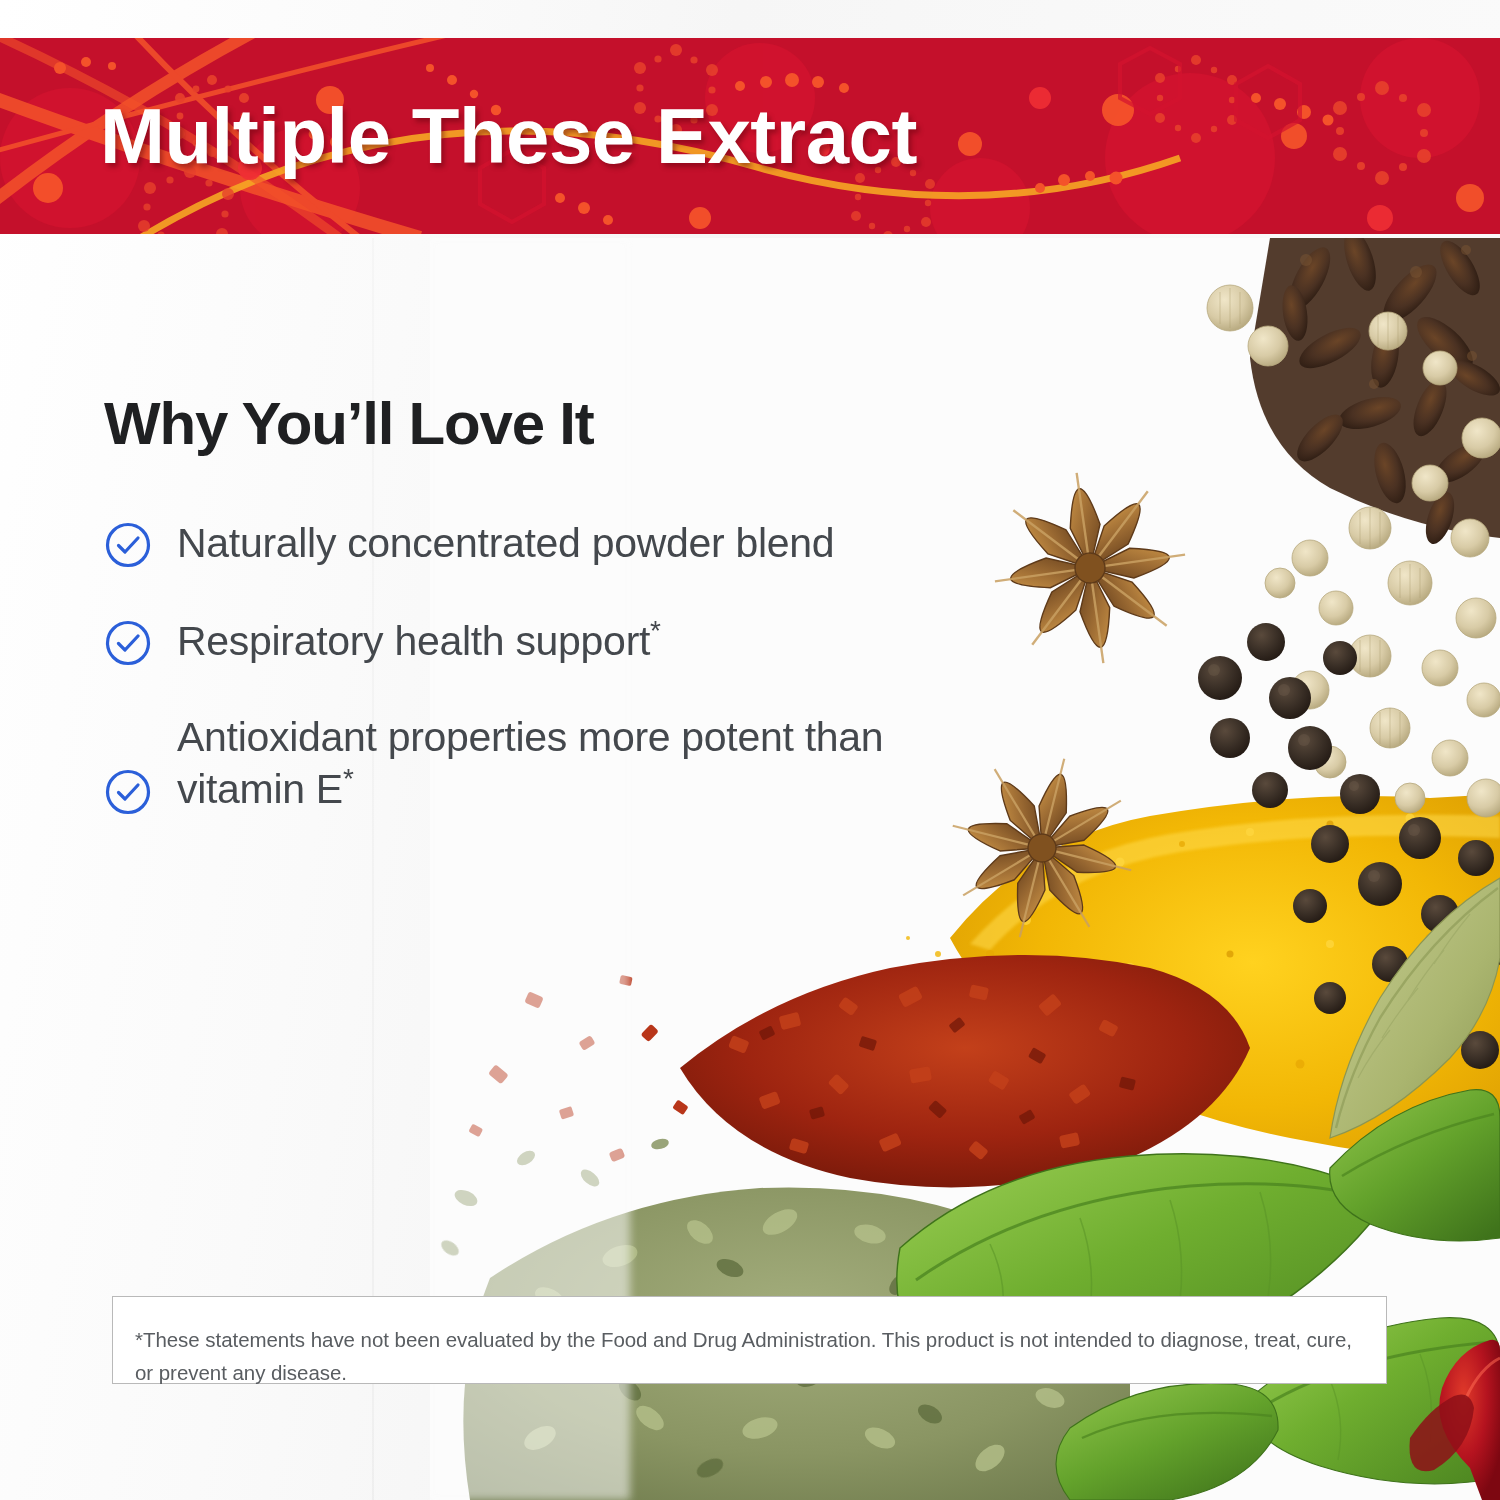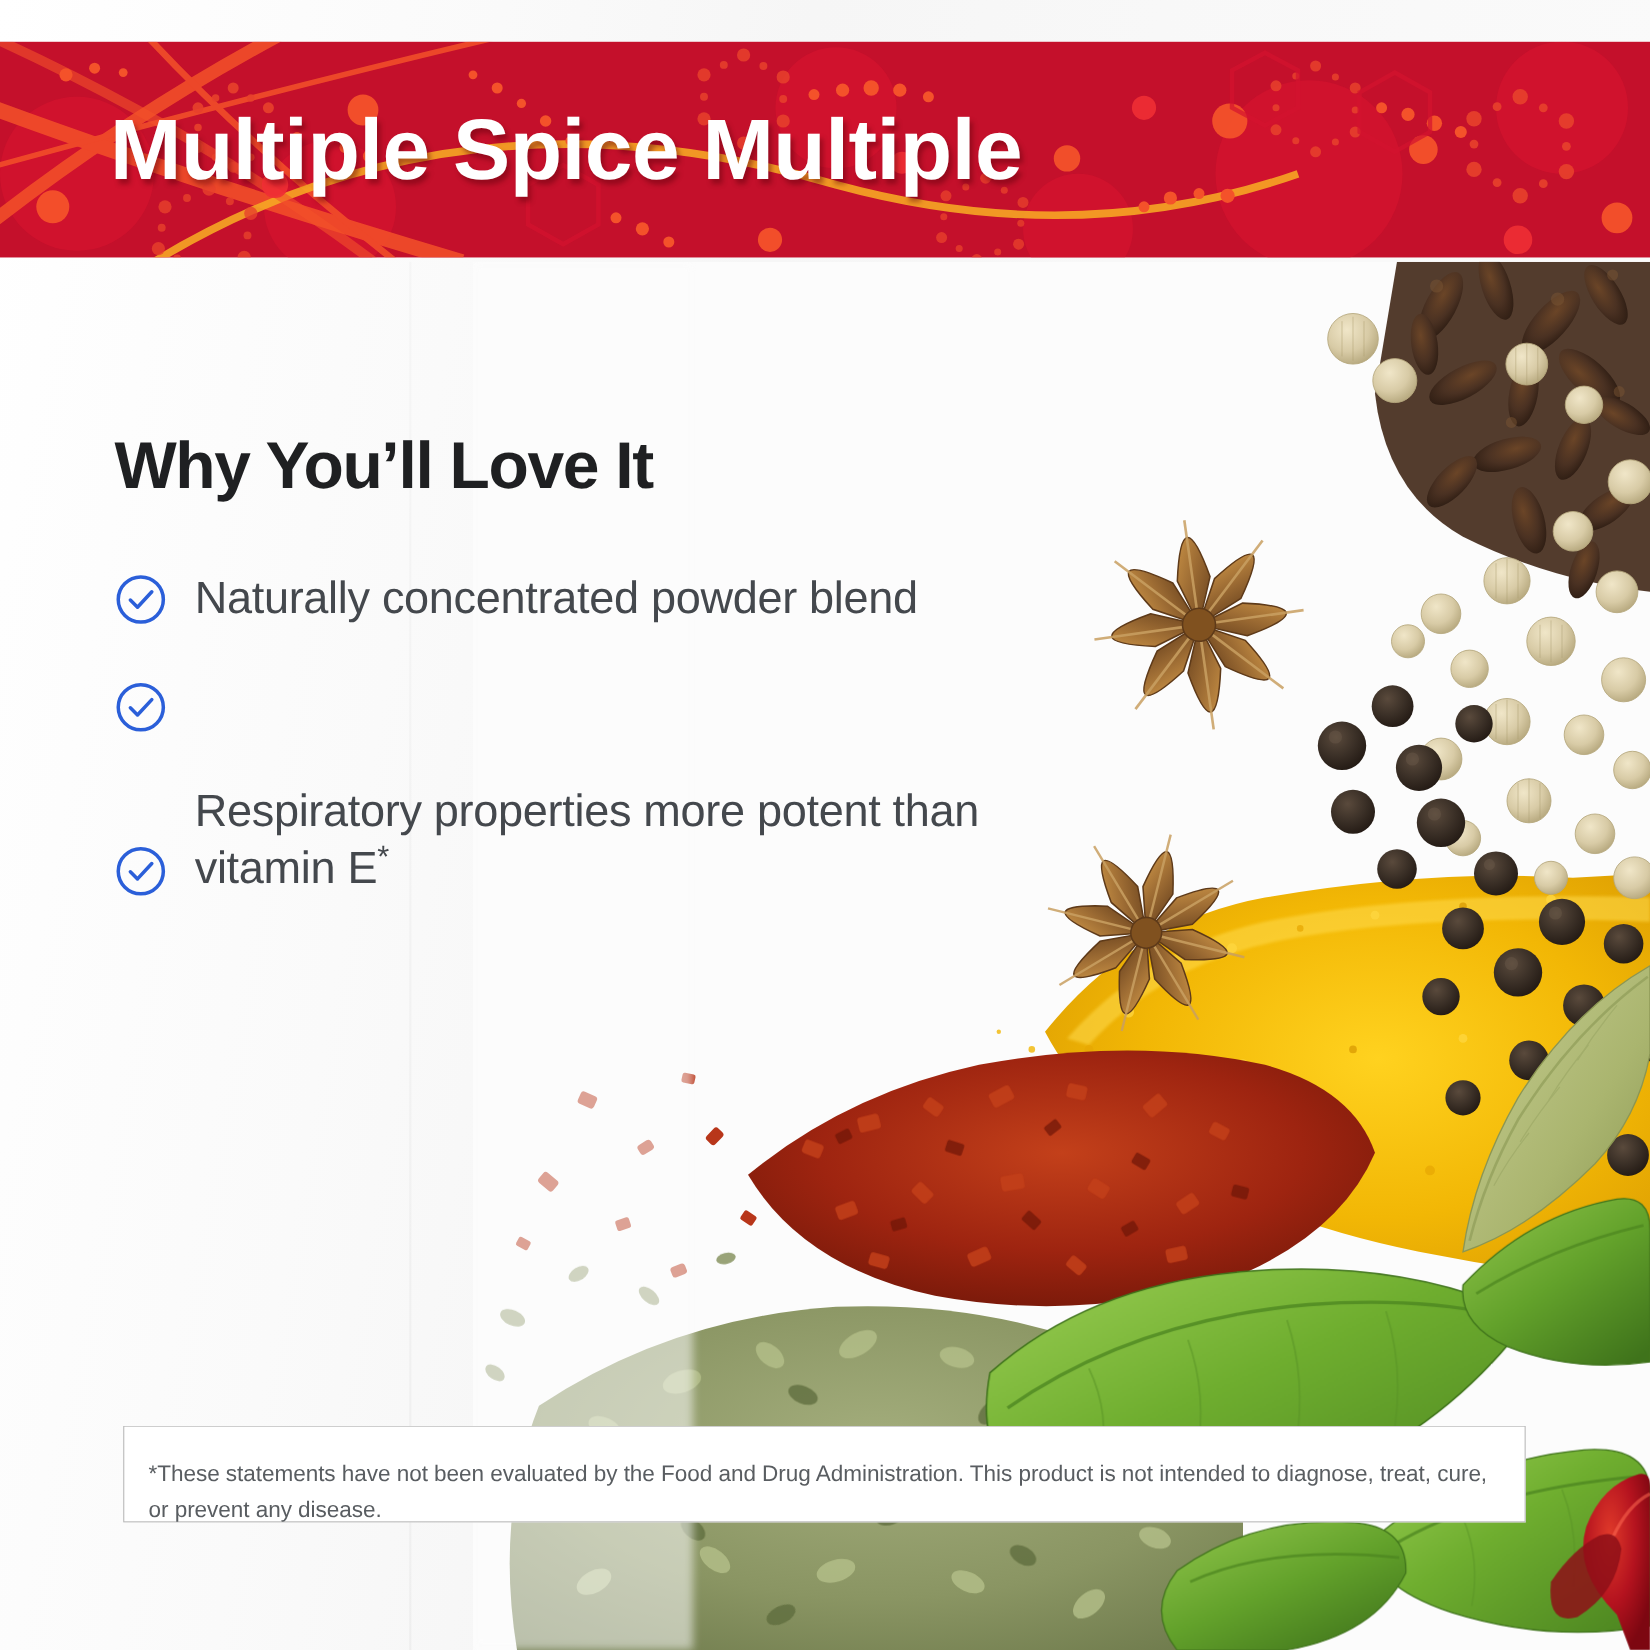--- a/index.html
+++ b/index.html
@@ -674,21 +674,21 @@
         <circle cx="820" cy="110" r="10"></circle>
       </g>
 
       <g stroke="#d4132f" stroke-width="4" fill="none" opacity="0.7">
         <polygon points="1236,46 1268,28 1300,46 1300,82 1268,100 1236,82"></polygon>
         <polygon points="1120,26 1150,10 1180,26 1180,60 1150,76 1120,60"></polygon>
         <polygon points="480,130 512,112 544,130 544,166 512,184 480,166"></polygon>
       </g>
     </svg>
 
-    <h1 class="banner-title">Multiple Spice Multiple</h1>
+    <h1 class="banner-title">Multiple These Extract</h1>
   </div>
 
   <div class="content">
     <h2 class="section-heading">Why You’ll Love It</h2>
 
     <ul class="benefit-list">
 
       <li class="benefit-item">
         <span class="check-icon">
           <svg viewBox="0 0 48 48" width="48" height="48" xmlns="http://www.w3.org/2000/svg">
@@ -699,30 +699,31 @@
         <span class="benefit-text"><span>Naturally concentrated powder blend</span><span class="star"></span></span>
       </li>
 
       <li class="benefit-item">
         <span class="check-icon">
           <svg viewBox="0 0 48 48" width="48" height="48" xmlns="http://www.w3.org/2000/svg">
             <circle cx="24" cy="24" r="20.5" fill="none" stroke="#2b5fd9" stroke-width="3.2"></circle>
             <path d="M14.5 24.5 L21 31 L34 17" fill="none" stroke="#2b5fd9" stroke-width="3.2" stroke-linecap="round" stroke-linejoin="round"></path>
           </svg>
         </span>
+        <span class="benefit-text"><span>Respiratory health support</span><span class="star">*</span></span>
       </li>
 
       <li class="benefit-item">
         <span class="check-icon">
           <svg viewBox="0 0 48 48" width="48" height="48" xmlns="http://www.w3.org/2000/svg">
             <circle cx="24" cy="24" r="20.5" fill="none" stroke="#2b5fd9" stroke-width="3.2"></circle>
             <path d="M14.5 24.5 L21 31 L34 17" fill="none" stroke="#2b5fd9" stroke-width="3.2" stroke-linecap="round" stroke-linejoin="round"></path>
           </svg>
         </span>
-        <span class="benefit-text"><span>Respiratory properties more potent than vitamin E</span><span class="star">*</span></span>
+        <span class="benefit-text"><span>Antioxidant properties more potent than vitamin E</span><span class="star">*</span></span>
       </li>
 
     </ul>
   </div>
 
   <div class="disclaimer">
     <p>*These statements have not been evaluated by the Food and Drug Administration. This product is not intended to diagnose, treat, cure, or prevent any disease.</p>
   </div>
 
 </div>

